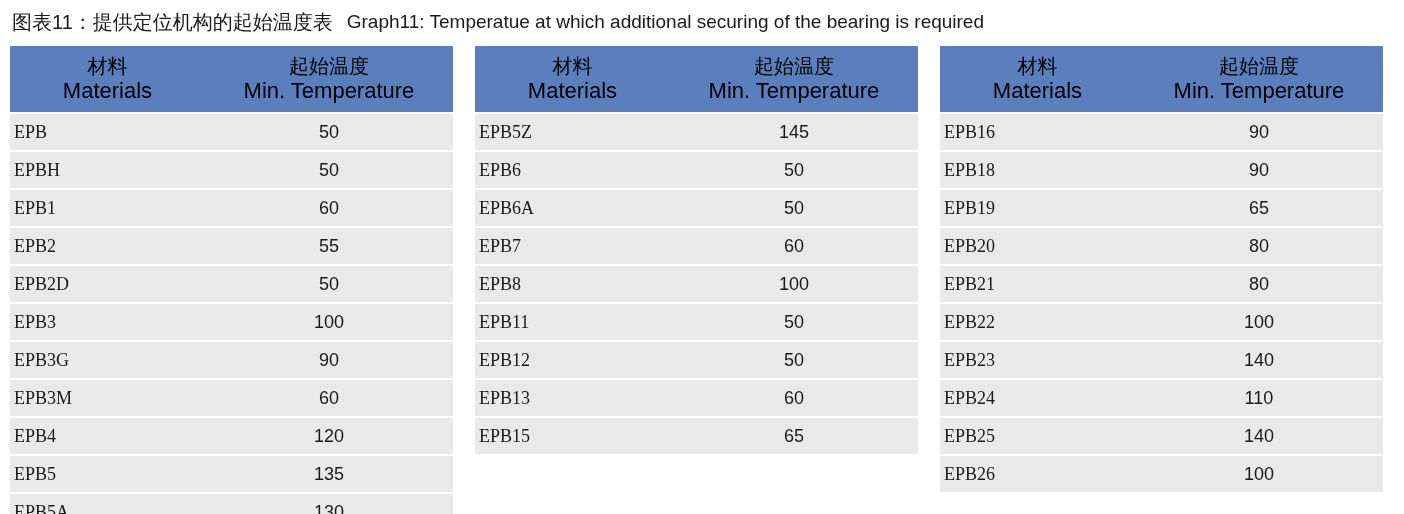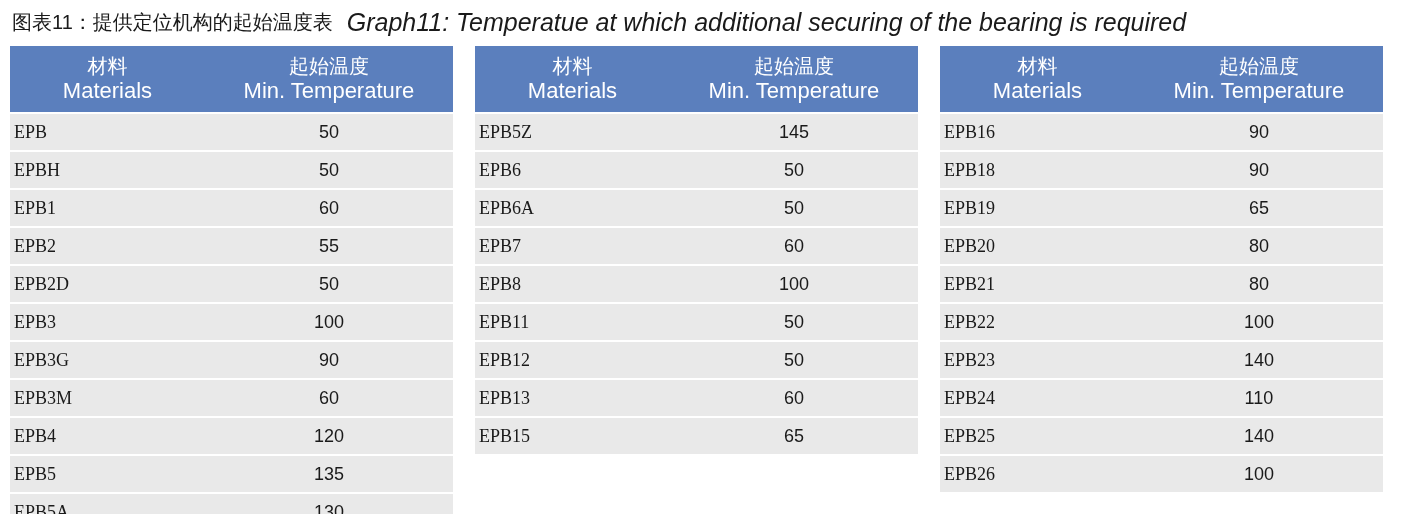--- a/index.html
+++ b/index.html
@@ -27,38 +27,37 @@
     gap: 14px;
     font-size: 20px;
     line-height: 28px;
     white-space: nowrap;
     margin: 0 0 10px 2px;
   }
   .caption .zh {
     font-size: 20px;
   }
   .caption .en {
-    font-size: 25px;
-    font-style: italic;
+    font-size: 19px;
   }
   .tables {
     display: flex;
     align-items: flex-start;
     gap: 22px;
   }
   .tbl {
     width: 443px;
     border-collapse: collapse;
     table-layout: fixed;
   }
   .tbl col.c1 { width: 44%; }
   .tbl col.c2 { width: 56%; }
   .tbl thead th {
     background: #5b7fbd;
-    color: #ffffff;
+    color: #000000;
     font-weight: normal;
     text-align: center;
     padding: 8px 4px 10px 4px;
     vertical-align: middle;
     border: none;
     margin-left: 11px;
   }
   .hdr-zh {
     display: block;
     font-size: 20px;

